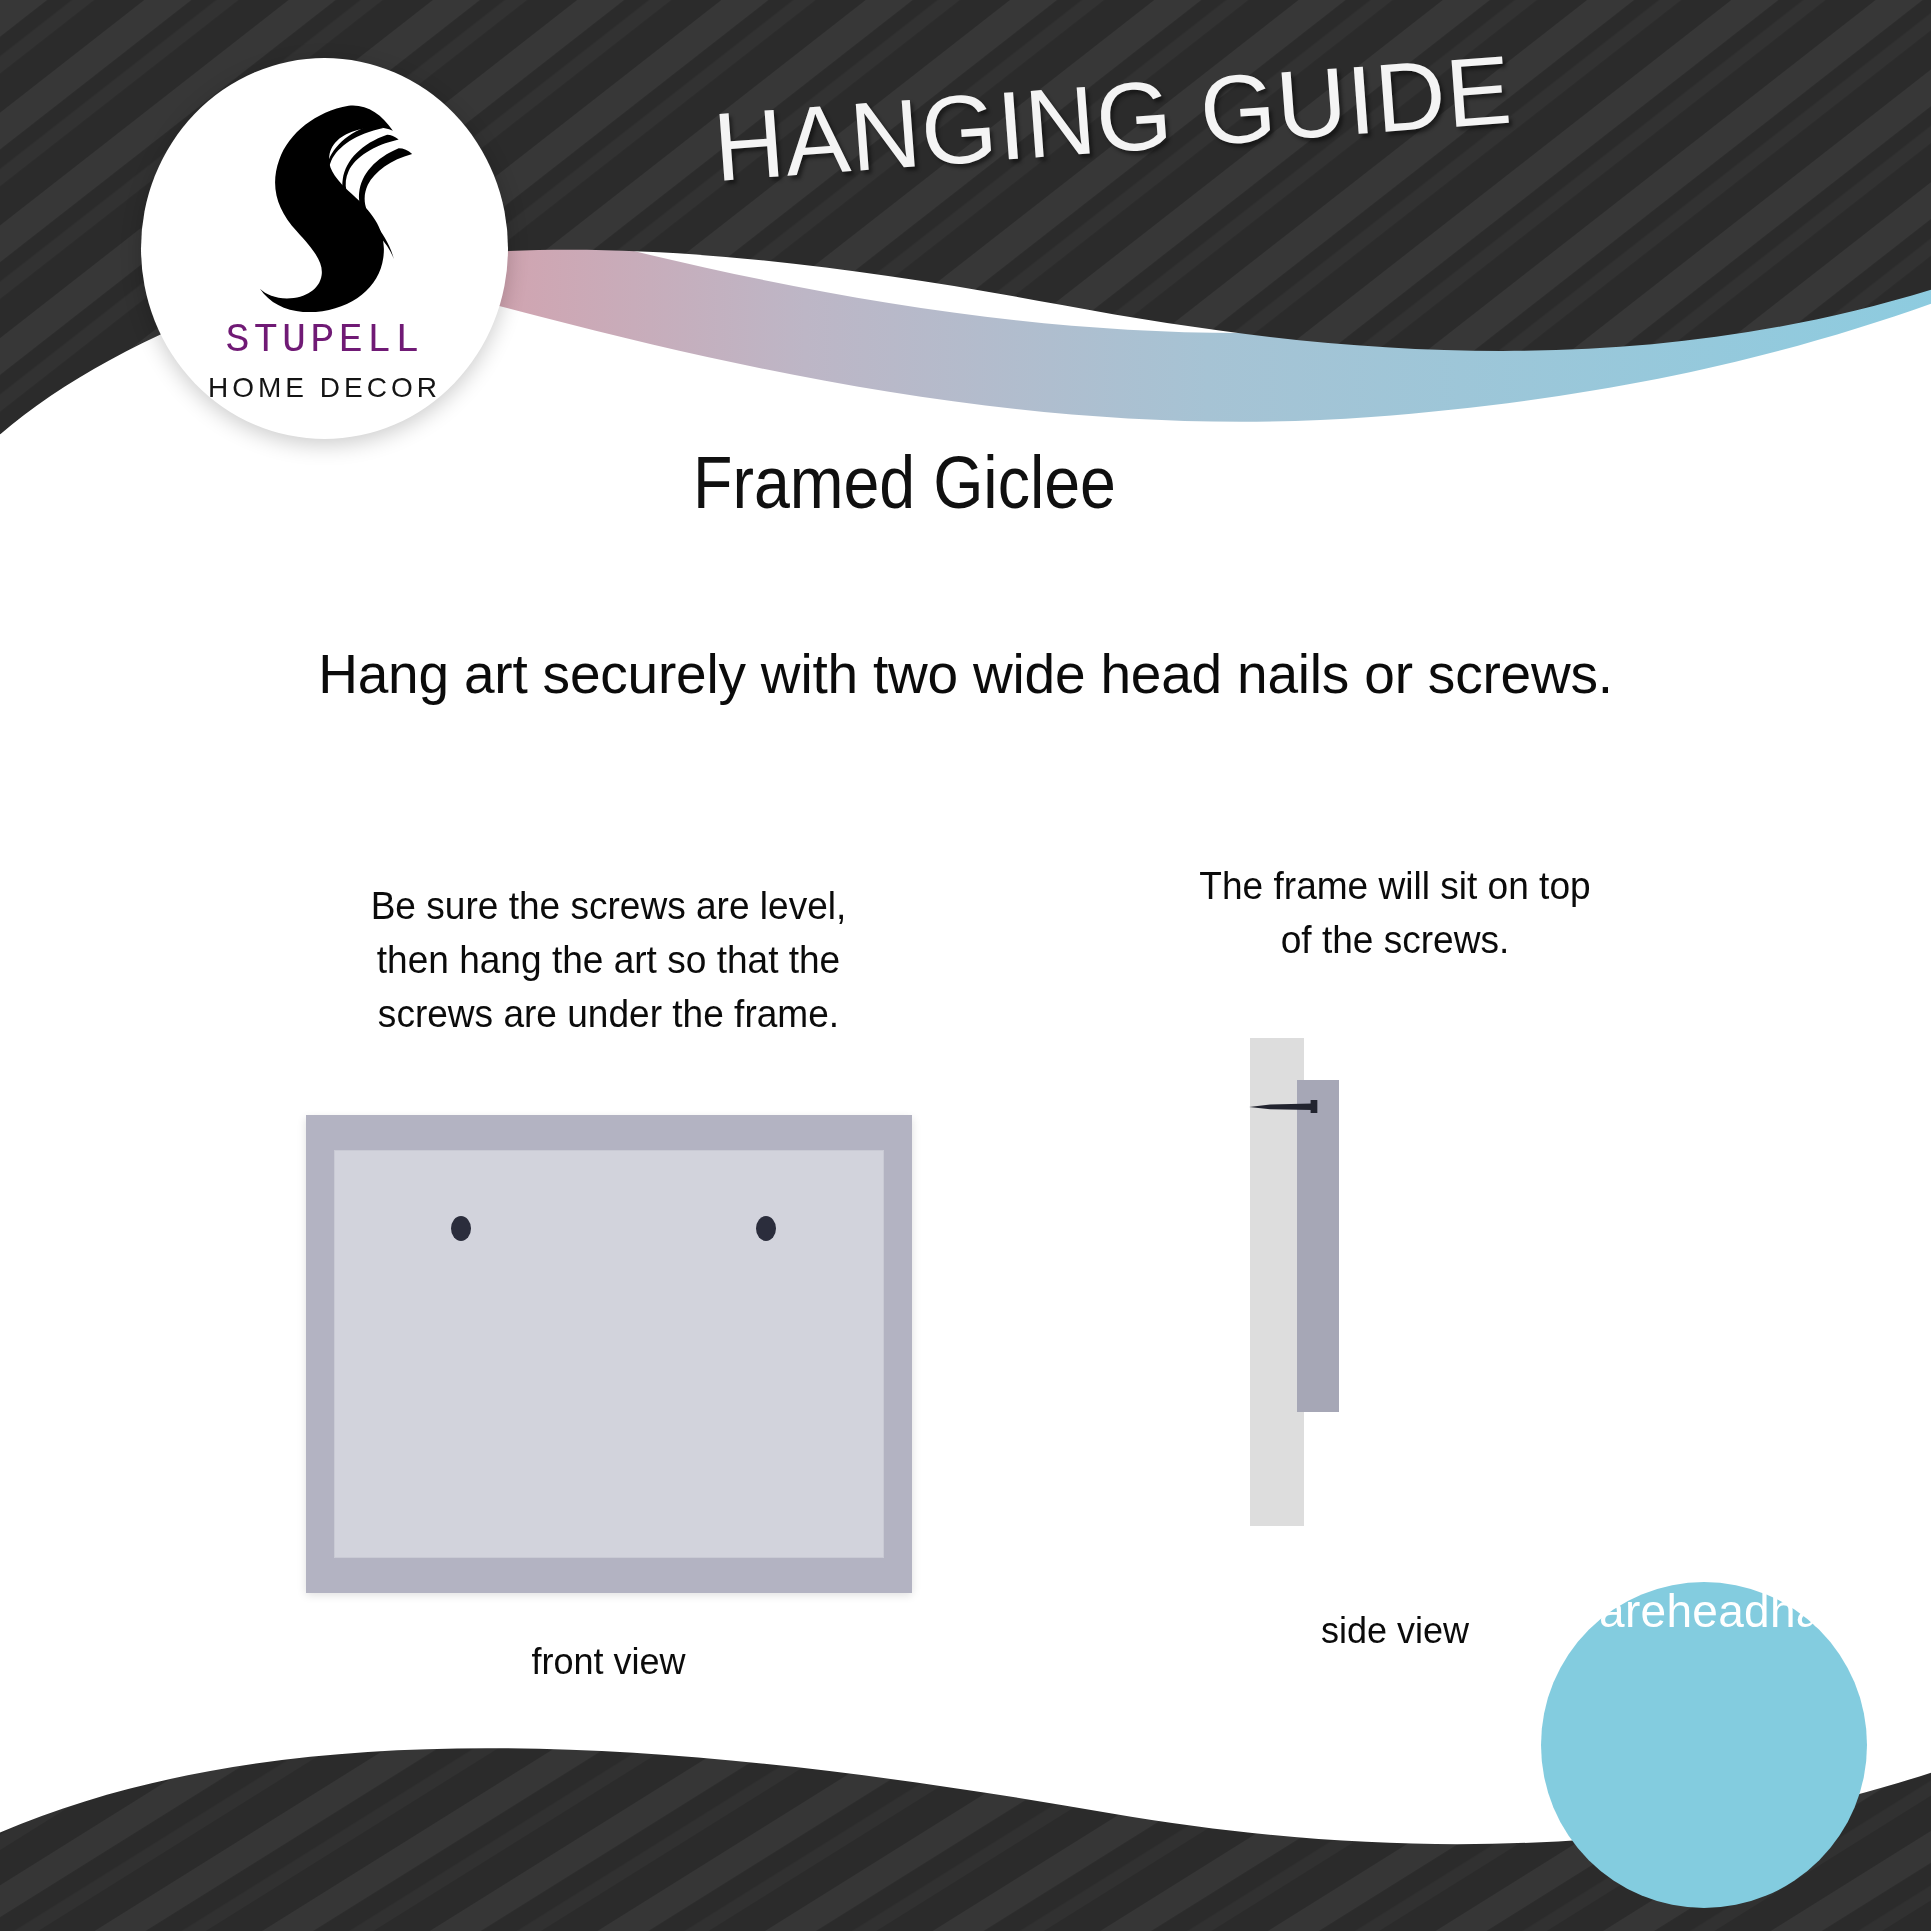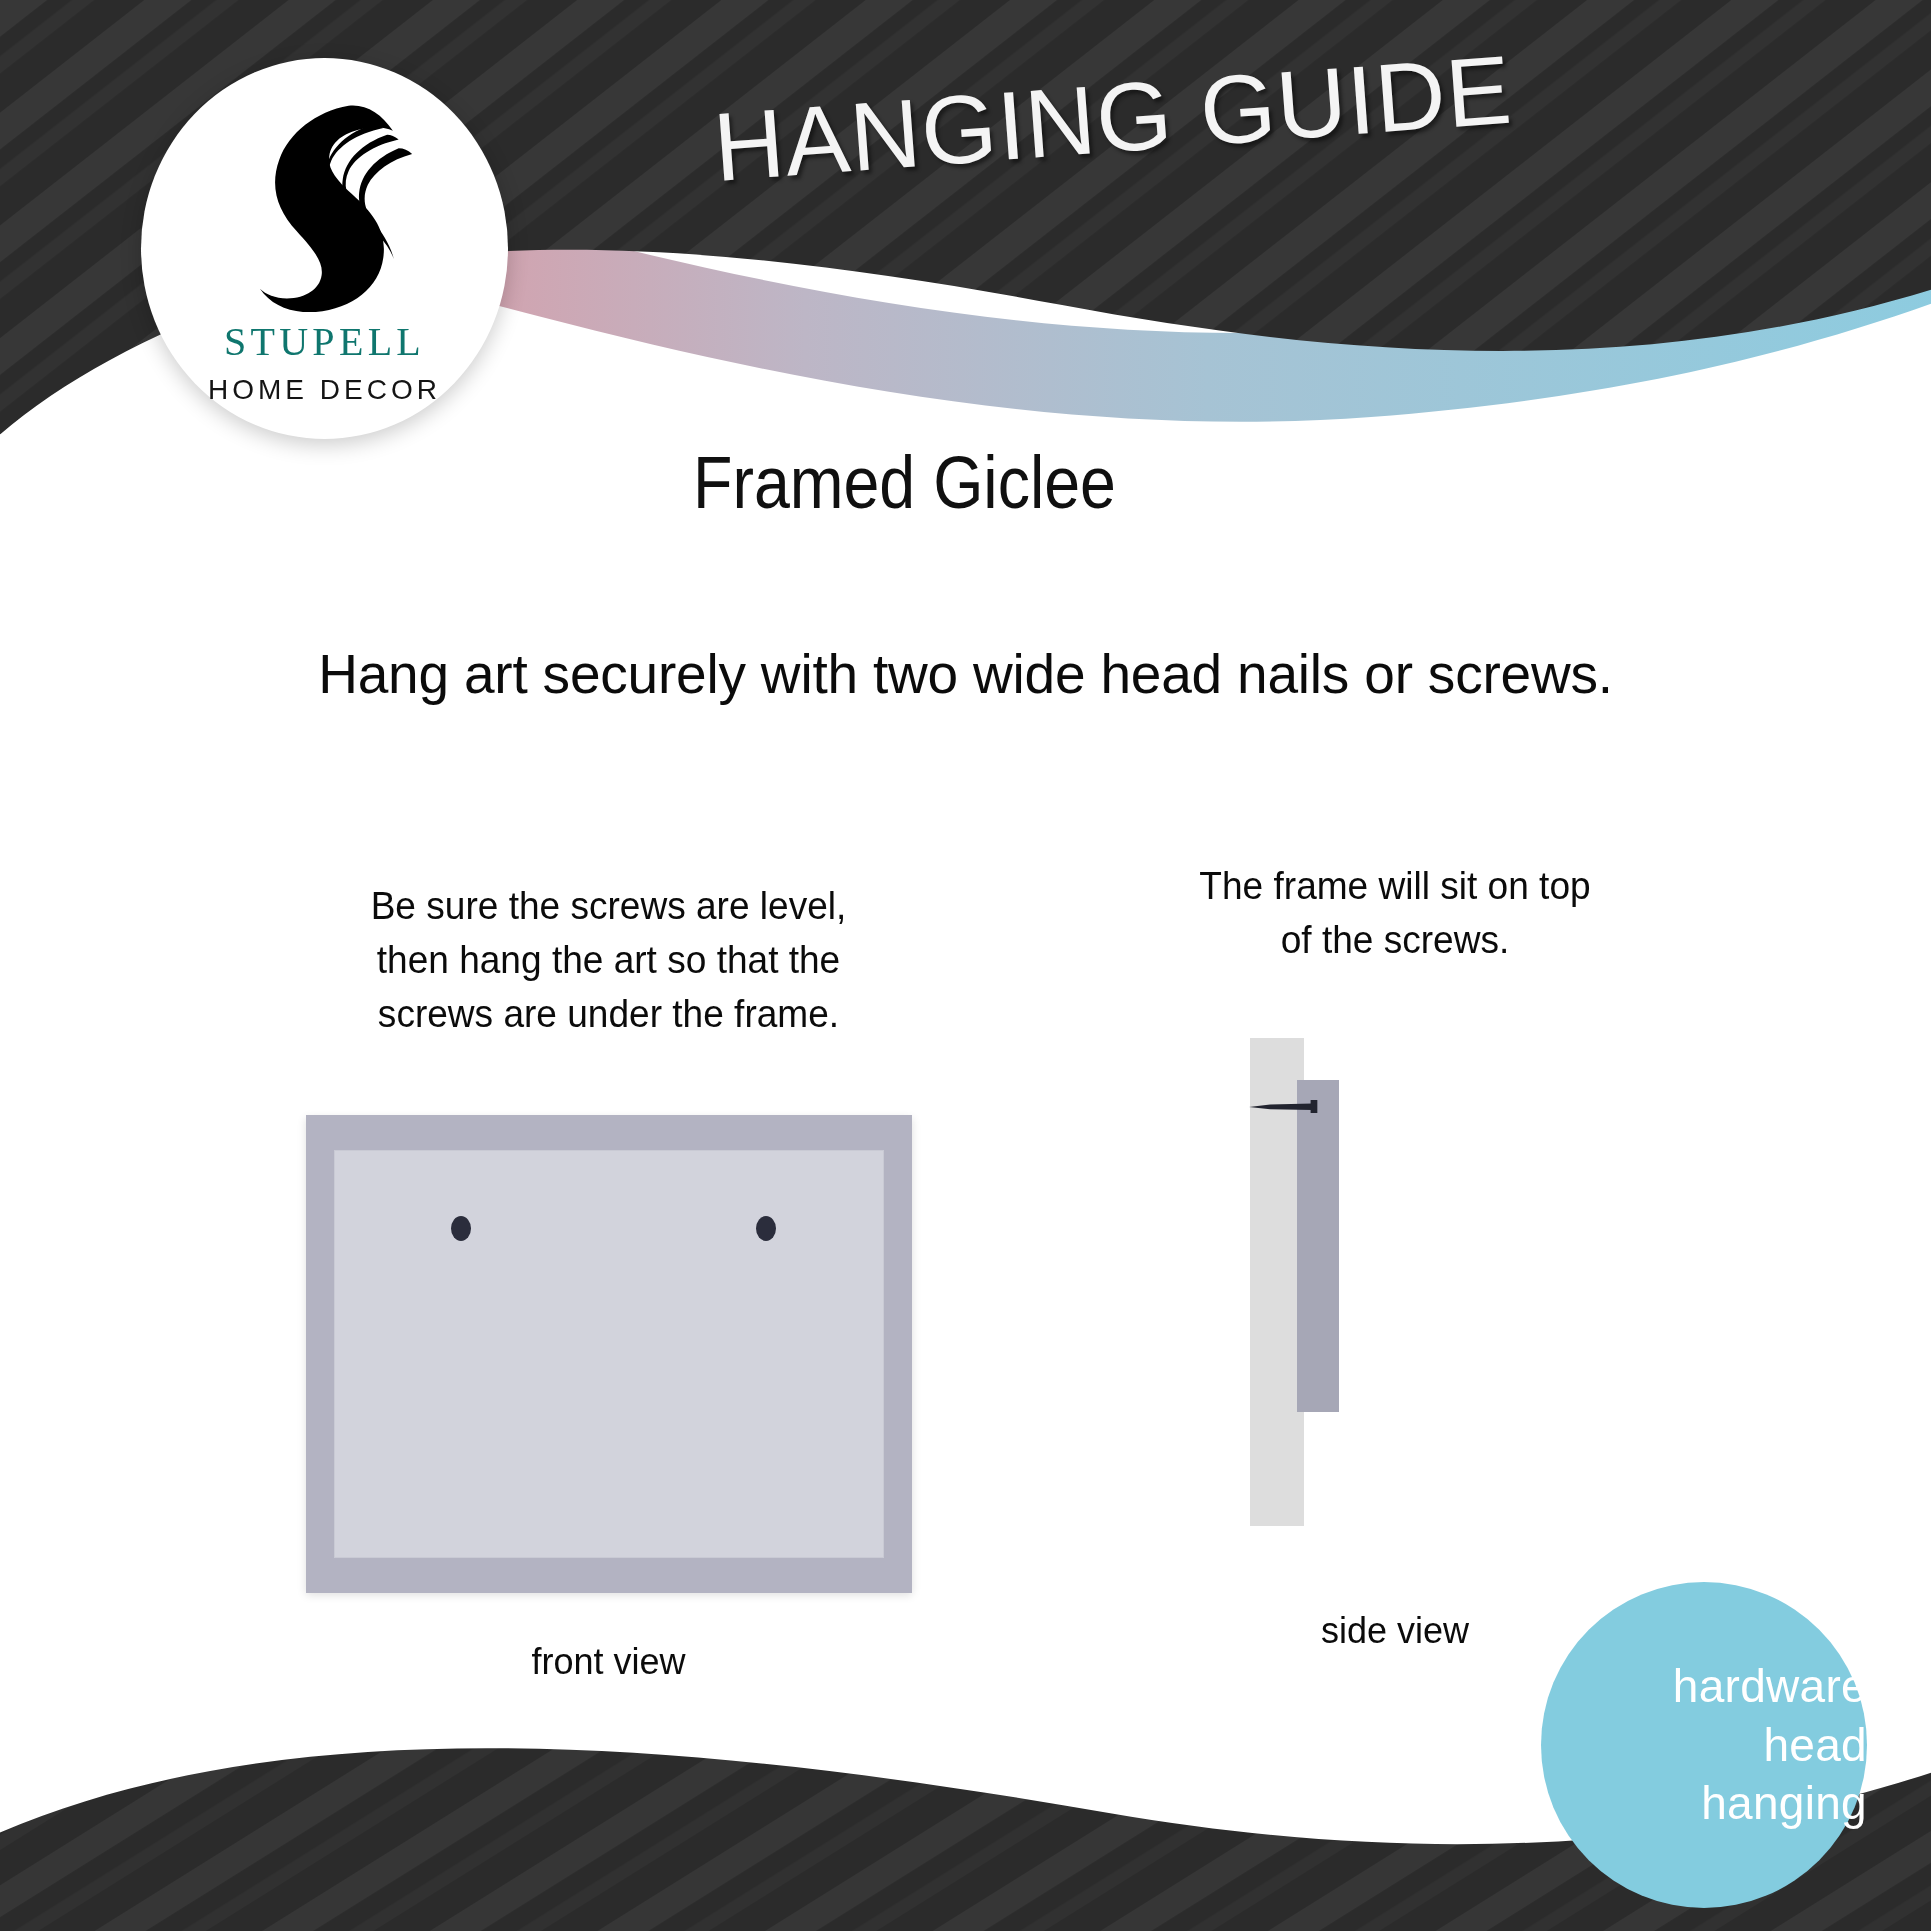--- a/index.html
+++ b/index.html
@@ -48,24 +48,24 @@
     align-items: center;
     justify-content: flex-start;
     z-index: 5;
   }
   .logo-mark {
     margin-top: 42px;
     width: 183px;
     height: 212px;
   }
   .logo-word {
-    font-family: Liberation Serif, serif;
+    font-family: Liberation Mono, monospace;
     font-size: 40px;
     letter-spacing: 4.3px;
-    color: #0f766e;
+    color: #701a75;
     font-weight: 400;
     margin-top: 5.8px;
   }
   .logo-sub {
     font-family: "Liberation Sans", sans-serif;
     font-size: 28px;
     letter-spacing: 4px;
     color: #141414;
     font-weight: 400;
     margin-top: 9.7px;
@@ -205,22 +205,22 @@
   
   .hw-badge {
     position: absolute;
     left: 1541px;
     top: 1582px;
     width: 326px;
     height: 326px;
     border-radius: 50%;
     background: #83ccdf;
     display: flex;
-    flex-direction: column;
-    align-items: flex-end;
+    flex-direction: row;
+    align-items: flex-start;
     justify-content: center;
     z-index: 6;
   }
   .hw-line {
     font-family: "Liberation Sans Narrow", "Liberation Sans", sans-serif;
     font-size: 46px;
     line-height: 1.28;
     color: #ffffff;
     font-weight: 400;
     text-align: center;

